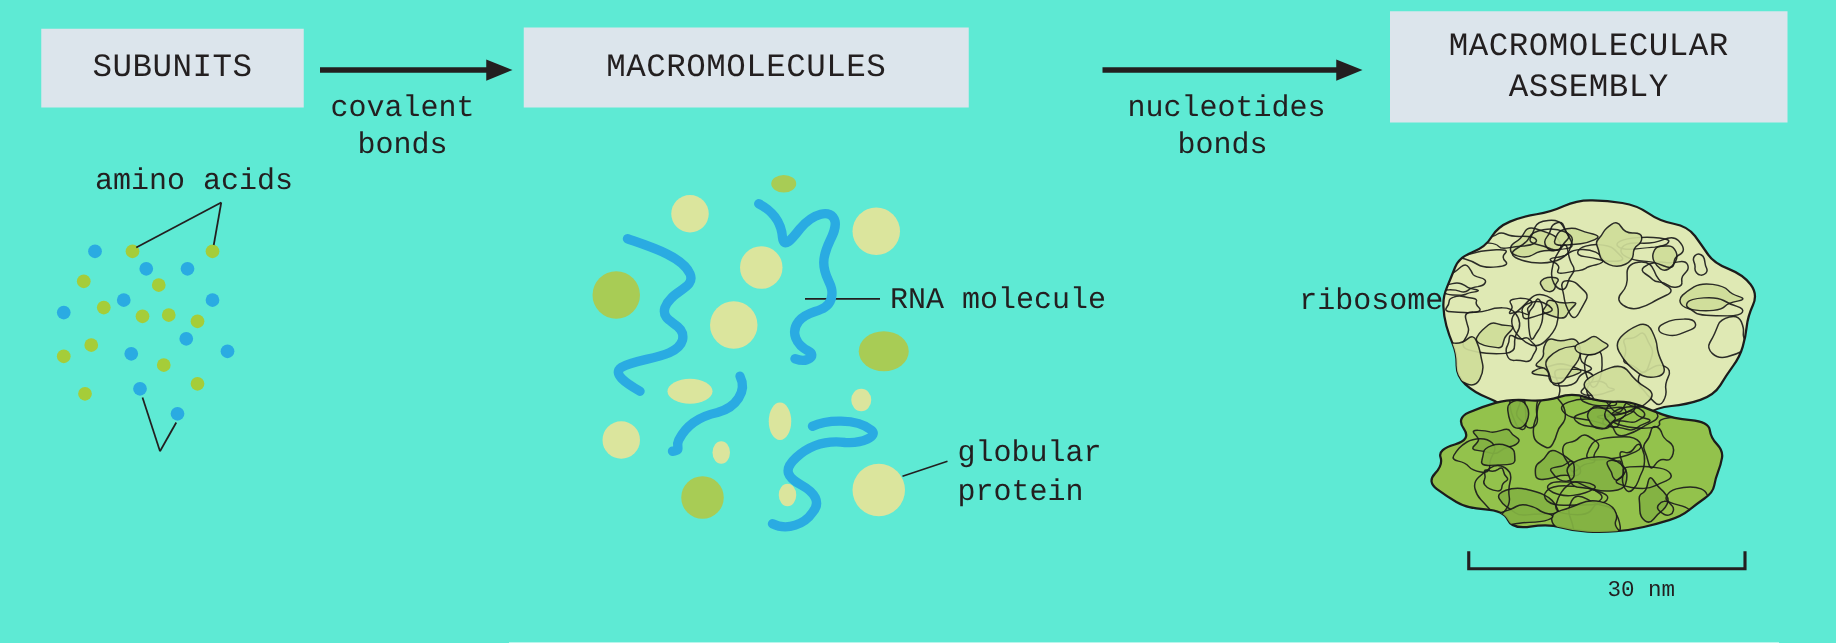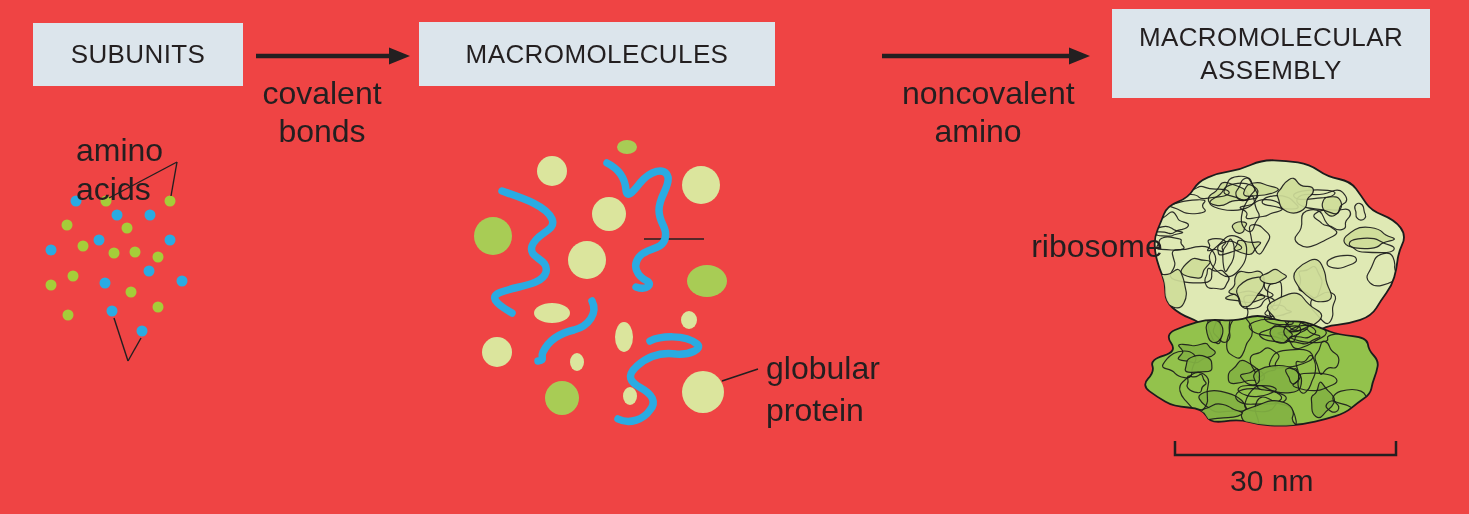--- a/index.html
+++ b/index.html
@@ -1,38 +1,38 @@
 <!DOCTYPE html>
 <html><head>
 <meta charset="utf-8">
 <style>
   html,body{margin:0;padding:0;background:#fff;}
   .canvas{
     position:relative;width:1469px;height:514px;overflow:hidden;
-    background:#ef4444;color:#231f20;
-    font-family:Liberation Sans, sans-serif;
+    background:#5eead4;color:#231f20;
+    font-family:Liberation Mono, monospace;
   }
   svg.gfx{position:absolute;left:0;top:0;}
   .stage{
     position:absolute;background:#dce5ec;
     display:flex;align-items:center;justify-content:center;
     text-align:center;font-size:26px;letter-spacing:.4px;line-height:1.26;
   }
   #stage-subunits{left:33px;top:23px;width:210px;height:63px;}
   #stage-macromolecules{left:419px;top:22px;width:356px;height:64px;}
   #stage-assembly{left:1112px;top:9px;width:318px;height:89px;padding:0 10px;box-sizing:border-box;}
-  .lbl{position:absolute;font-size:32px;line-height:1.22;}
+  .lbl{position:absolute;font-size:24px;line-height:1.22;}
   #lbl-covalent{left:247px;top:74px;width:150px;text-align:center;line-height:1.2;}
   #lbl-noncovalent{left:902px;top:74px;width:152px;text-align:center;line-height:1.2;}
   #lbl-amino{left:76px;top:131px;width:160px;text-align:left;}
   #lbl-nucleotides{left:41px;top:368px;width:200px;text-align:center;}
   #lbl-rna{left:712px;top:226px;width:220px;}
   #lbl-globular{left:766px;top:348px;width:118px;line-height:1.3;}
   #lbl-ribosome{left:1022px;top:227px;width:150px;text-align:center;}
-  #lbl-scale{left:1230px;top:463px;width:110px;text-align:left;font-size:30px;}
+  #lbl-scale{left:1230px;top:463px;width:110px;text-align:right;font-size:18px;}
 </style>
 </head>
 <body>
 
 <div class="canvas">
 
   <svg class="gfx" id="gfx" width="1469" height="514" viewBox="0 0 1469 514">
       <g>
         <line x1="256" y1="56" x2="394" y2="56" stroke="#231f20" stroke-width="4.5"></line>
         <polygon points="410,56 389,47.5 389,64.5" fill="#231f20"></polygon>
@@ -205,19 +205,20 @@
     <span>SUBUNITS</span>
   </div>
   <div class="stage" id="stage-macromolecules">
     <span>MACROMOLECULES</span>
   </div>
   <div class="stage" id="stage-assembly">
     <span>MACROMOLECULAR ASSEMBLY</span>
   </div>
 
   <div class="lbl" id="lbl-covalent">covalent bonds</div>
-  <div class="lbl" id="lbl-noncovalent">noncovalent amino</div>
+  <div class="lbl" id="lbl-noncovalent">nucleotides bonds</div>
   <div class="lbl" id="lbl-amino">amino acids</div>
+  <div class="lbl" id="lbl-rna">RNA molecule</div>
   <div class="lbl" id="lbl-globular">globular protein</div>
   <div class="lbl" id="lbl-ribosome">ribosome</div>
   <div class="lbl" id="lbl-scale">30 nm</div>
 
 </div>
 
 </body></html>

